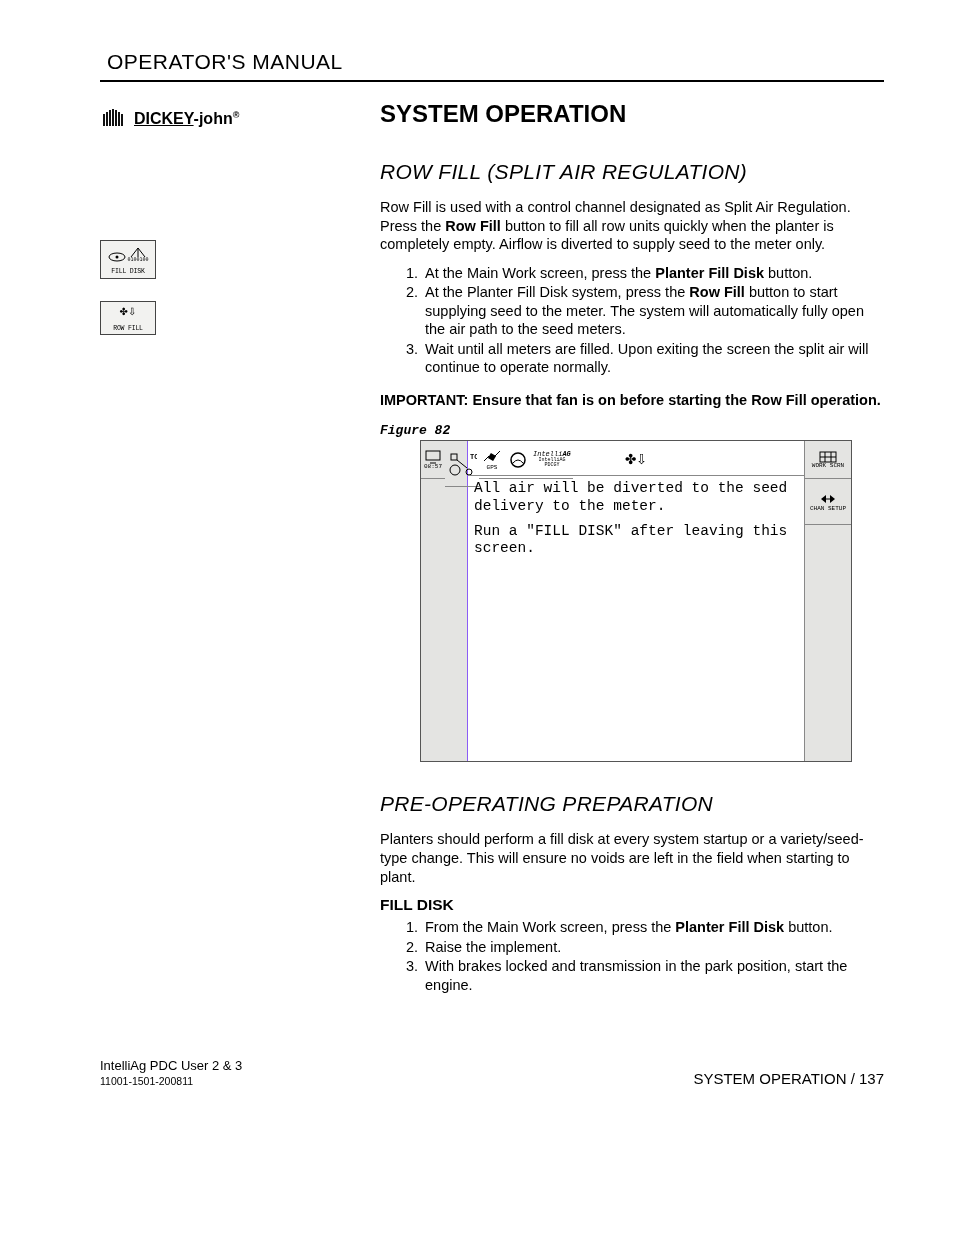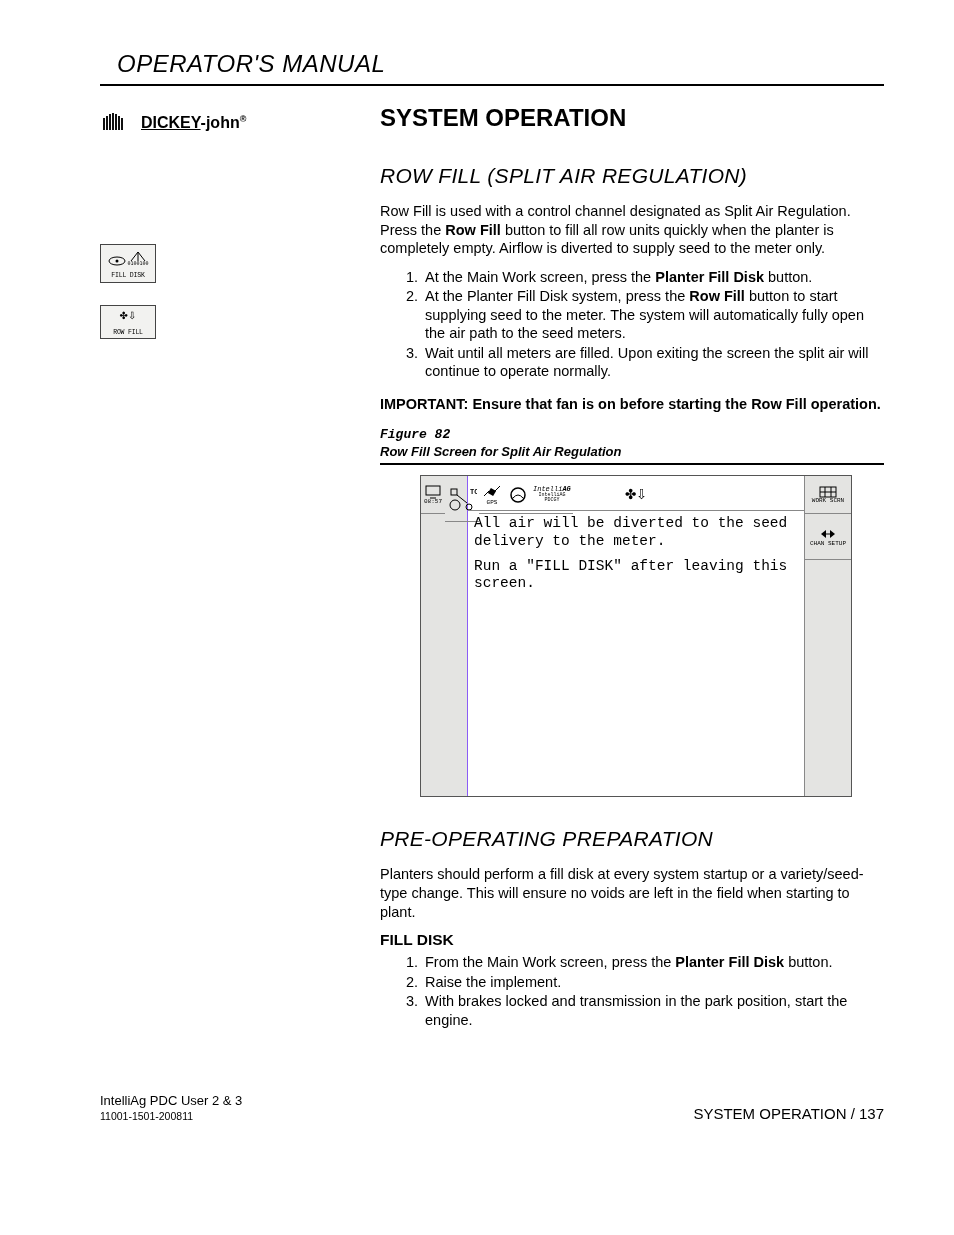--- a/index.html
+++ b/index.html
@@ -9,25 +9,24 @@
     background: #fff;
     color: #000;
     width: 954px;
   }
   .page {
     padding: 50px 70px 40px 100px;
     box-sizing: border-box;
     width: 954px;
   }
   .header-title {
-    font-size: 24px;
+    font-size: 21px;
     font-weight: normal;
     letter-spacing: 0.5px;
-    margin: 0 0 6px 17px;
-    font-style: italic;
+    margin: 0 0 6px 7px;
   }
   .header-rule {
     border: none;
     border-top: 2px solid #000;
     margin: 0 0 18px 0;
   }
   .content {
     display: flex;
     align-items: flex-start;
   }
@@ -36,21 +35,21 @@
     flex-shrink: 0;
     padding-top: 8px;
   }
   .right-col {
     flex: 1;
     padding-left: 100px;
   }
   .logo-row {
     display: flex;
     align-items: center;
-    gap: 15px;
+    gap: 8px;
     margin-bottom: 110px;
   }
   .logo-text {
     font-size: 16px;
     font-weight: bold;
   }
   .btn-illustration {
     width: 56px;
     border: 1px solid #444;
     background: #f2f2f0;
@@ -255,21 +254,20 @@
         <li><span>At the Planter Fill Disk system, press the </span><span class="bold">Row Fill</span><span> button to start supplying seed to the meter.  The system will automatically fully open the air path to the seed meters.</span></li>
         <li><span>Wait until all meters are filled. Upon exiting the screen the split air will continue to operate normally.</span></li>
       </ol>
 
       <div class="important-block">
         <span class="important-label">IMPORTANT:</span> <span>Ensure that fan is on before starting the Row Fill operation.</span>
       </div>
 
 
       <div class="figure-num">Figure 82</div>
-      <div class="figure-caption">Row Fill Screen for Split Air Regulation</div>
 
       <div class="screenshot">
         <div class="ss-left">
           <div class="ss-side-btn">
             <svg width="20" height="14">
                 <rect x="3" y="1" width="14" height="9" fill="none" stroke="#000"></rect>
                 <line x1="7" y1="13" x2="13" y2="13" stroke="#000"></line>
               </svg>
             <span>08:57</span>
           </div>

